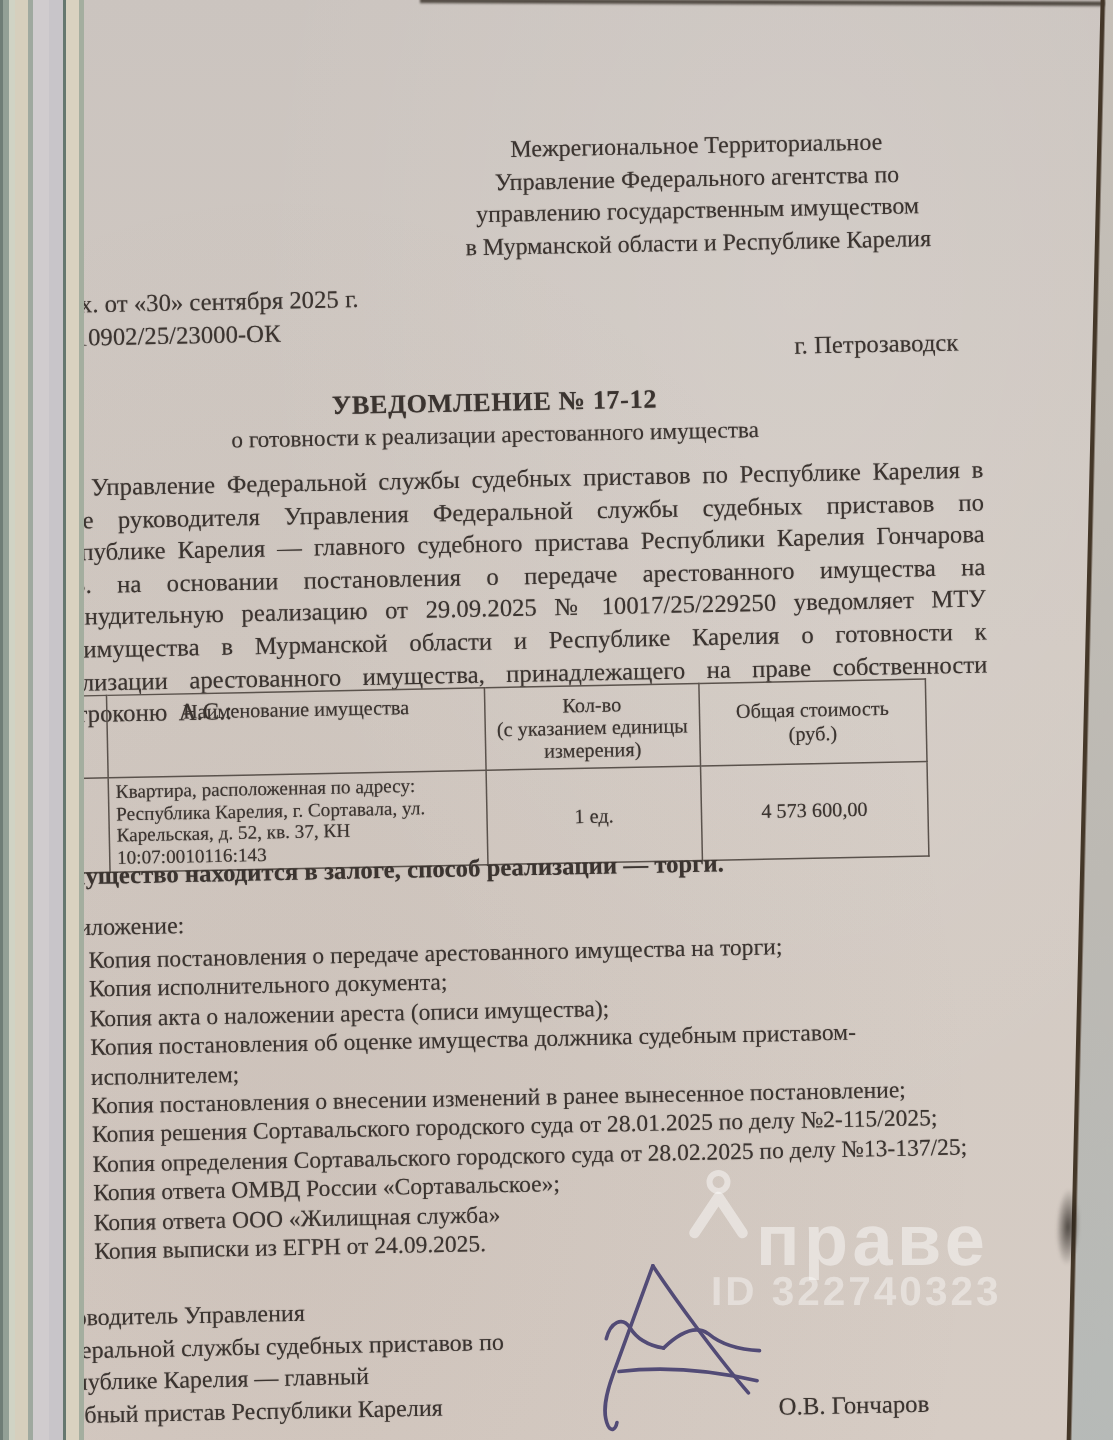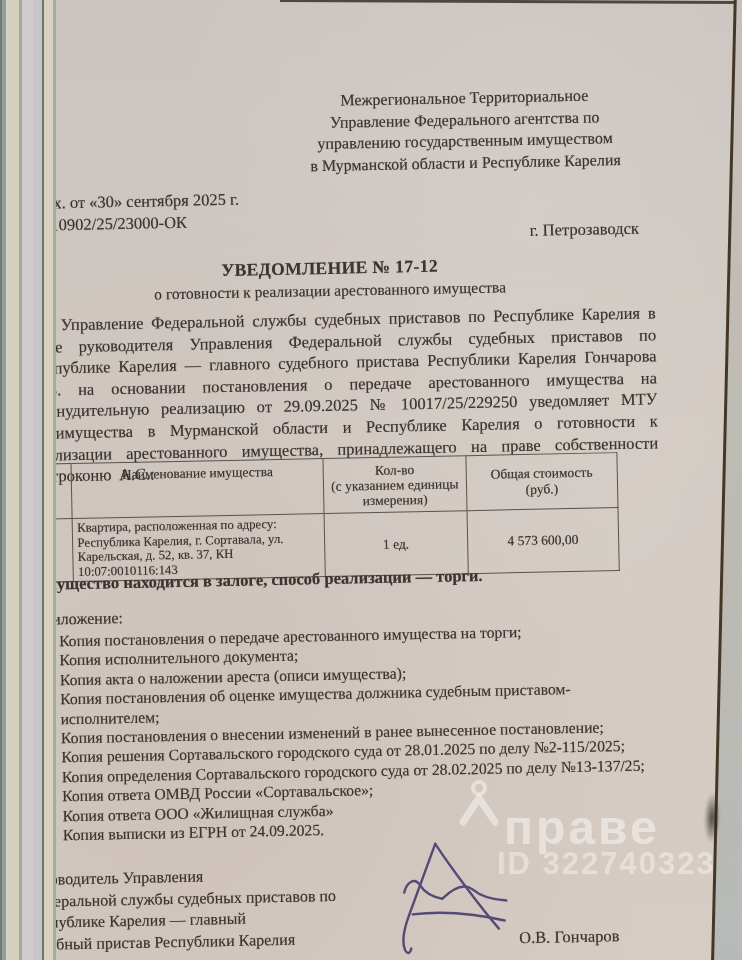--- a/index.html
+++ b/index.html
@@ -80,21 +80,21 @@
   .att-num{flex:0 0 26px;}
   .att-text{flex:1;}
   .att-item.force-wrap .att-text{max-width:556px;}
   .sig-block{left:64px;top:857px;font-size:16px;line-height:21.5px;}
   .sig-name{left:556px;top:926px;font-size:16.5px;}
   .sig-scribble{left:432px;top:836px;width:136px;height:120px;}
   
   .watermark{z-index:4;color:rgba(255,255,255,0.45);filter:blur(0.5px);}
   .wm-pin{left:455px;top:778px;width:48px;height:48px;}
   .wm-brand{left:504px;top:800px;font-size:48px;font-weight:bold;font-family:"Liberation Sans",sans-serif;letter-spacing:3px;}
-  .wm-id{left:497px;top:846px;font-size:31px;font-weight:bold;font-family:"Liberation Sans",sans-serif;letter-spacing:2px;color:rgba(255,255,255,0.40);}
+  .wm-id{left:474px;top:846px;font-size:27px;font-weight:bold;font-family:"Liberation Sans",sans-serif;letter-spacing:2px;color:rgba(255,255,255,0.40);}
   .smudge{
     position:absolute;left:704px;top:792px;width:16px;height:52px;z-index:5;
     background:radial-gradient(ellipse at center,rgba(30,25,20,0.75),rgba(30,25,20,0) 70%);
     filter:blur(1px);transform:rotate(2deg);
   }
 </style>
 </head>
 <body>
 
 <div class="photo">

